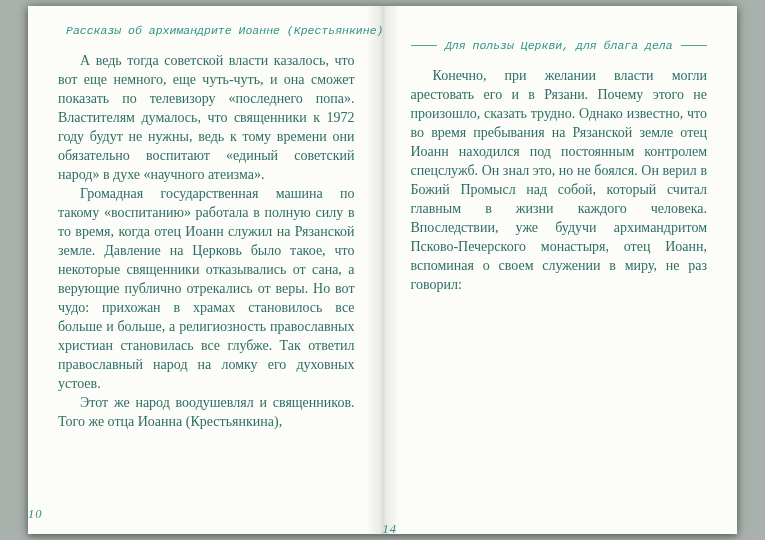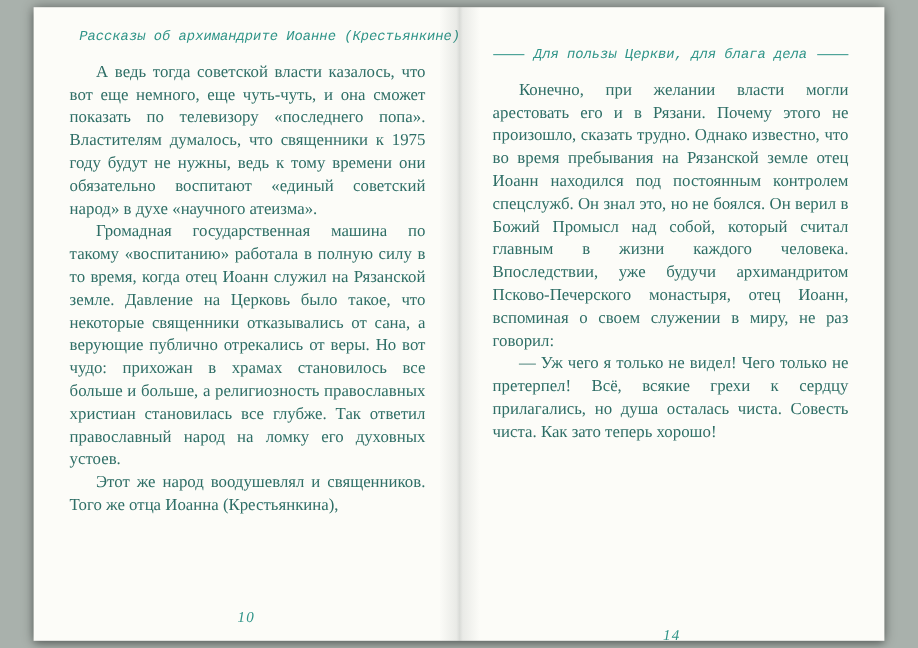--- a/index.html
+++ b/index.html
@@ -57,55 +57,54 @@
     text-align:justify;
     hyphens:auto;
   }
   .body-text p{
     margin:0;
     text-indent:22px;
   }
   .body-text p.no-indent{text-indent:0;}
   .page-number{
     position:absolute;left:0;bottom:12px;width:100%;
-    text-align:center;
+    text-align:left;
     color:var(--accent);
     font-style:italic;
     font-size:12.5px;
     letter-spacing:1px;
   }
 </style>
 </head>
 <body>
 
 <div class="scene">
   <div class="book">
 
     <div class="page left">
       <div class="running-header">
         <span class="rule"></span>
         <span class="header-text">Рассказы об архимандрите Иоанне (Крестьянкине)</span>
         <span class="rule"></span>
       </div>
       <div class="body-text">
-          <p class="">А ведь тогда советской власти казалось, что вот еще немного, еще чуть-чуть, и она сможет показать по телевизору «последнего попа». Властителям думалось, что священники к 1975 году будут не нужны, ведь к тому времени они обязательно воспитают «единый советский народ» в духе «научного атеизма».</p>
+          <p class="">А ведь тогда советской власти казалось, что вот еще немного, еще чуть-чуть, и она сможет показать по телевизору «последнего попа». Властителям думалось, что священники к 1972 году будут не нужны, ведь к тому времени они обязательно воспитают «единый советский народ» в духе «научного атеизма».</p>
           <p class="">Громадная государственная машина по такому «воспитанию» работала в полную силу в то время, когда отец Иоанн служил на Рязанской земле. Давление на Церковь было такое, что некоторые священники отказывались от сана, а верующие публично отрекались от веры. Но вот чудо: прихожан в храмах становилось все больше и больше, а религиозность православных христиан становилась все глубже. Так ответил православный народ на ломку его духовных устоев.</p>
           <p class="">Этот же народ воодушевлял и священников. Того же отца Иоанна (Крестьянкина),</p>
         </div>
       <div class="page-number">10</div>
     </div>
 
     <div class="page right">
       <div class="running-header">
         <span class="rule"></span>
         <span class="header-text">Для пользы Церкви, для блага дела</span>
         <span class="rule"></span>
       </div>
       <div class="body-text">
           <p class="">Конечно, при желании власти могли арестовать его и в Рязани. Почему этого не произошло, сказать трудно. Однако известно, что во время пребывания на Рязанской земле отец Иоанн находился под постоянным контролем спецслужб. Он знал это, но не боялся. Он верил в Божий Промысл над собой, который считал главным в жизни каждого человека. Впоследствии, уже будучи архимандритом Псково-Печерского монастыря, отец Иоанн, вспоминая о своем служении в миру, не раз говорил:</p>
-          <p class="">— Уж чего я только не видел! Чего только не претерпел! Всё, всякие грехи к сердцу прилагались, но душа осталась чиста. Совесть чиста. Как зато теперь хорошо!</p>
         </div>
       <div class="page-number">14</div>
     </div>
 
     <div class="spine"></div>
   </div>
 </div>
 
 </body></html>

